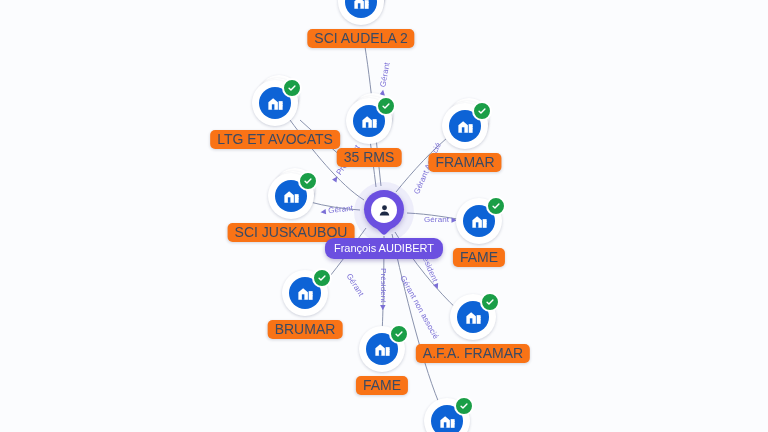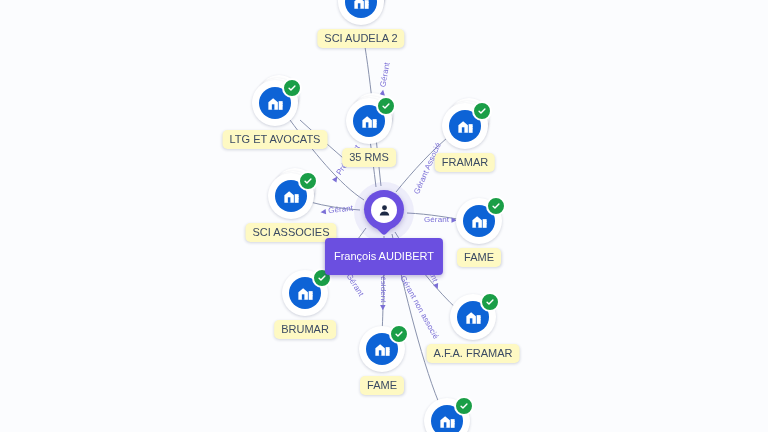--- a/index.html
+++ b/index.html
@@ -58,23 +58,23 @@
     border: 2px solid #ffffff;
     display: flex;
     align-items: center;
     justify-content: center;
   }
   .node .label {
     position: absolute;
     top: 27px;
     left: 50%;
     transform: translateX(-50%);
-    background: #fef9c3;
+    background: #f97316;
     color: #3b4a63;
-    font-size: 11px;
+    font-size: 14px;
     line-height: 13px;
     white-space: nowrap;
     padding: 3px 7px;
     border-radius: 5px;
     box-shadow: 0 1px 3px rgba(30,40,80,.18);
   }
   
   .person {
     position: absolute;
     width: 0; height: 0;
@@ -117,22 +117,22 @@
   .person .plabel {
     position: absolute;
     top: 26px;
     left: 50%;
     transform: translateX(-50%);
     background: #6b4fe0;
     color: #ffffff;
     font-size: 11px;
     line-height: 13px;
     white-space: nowrap;
-    padding: 12px 9px;
-    border-radius: 4px;
+    padding: 4px 9px;
+    border-radius: 9px;
     box-shadow: 0 2px 4px rgba(50,30,130,.30);
     z-index: 3;
   }
   
   .elabel {
     position: absolute;
     color: #7b6fd6;
     font-size: 8px;
     line-height: 9px;
     white-space: nowrap;
@@ -323,21 +323,21 @@
               <rect x="7.4" y="13" width="3.2" height="7" fill="#0d63d6"></rect>
             </svg>
         </div>
         <div class="badge">
           <svg width="10" height="10" viewBox="0 0 24 24" fill="none" stroke="#ffffff" stroke-width="3.4" stroke-linecap="round" stroke-linejoin="round">
               <path d="M5 12.5l4.5 4.5L19 7"></path>
             </svg>
         </div>
       </div>
     </div>
-    <div class="label">SCI ASSOCIES</div>
+    <div class="label">SCI JUSKAUBOU</div>
   </div>
 
   <div class="node" style="left:479px; top:221px;">
     <div class="stack">
       <div class="card c1">
         <div class="disc">
           <svg width="19" height="19" viewBox="0 0 24 24" fill="#ffffff">
               <path d="M3 10.5 9 5.5l6 5V20H3z"></path>
               <path d="M16 9h5v11h-5z"></path>
               <rect x="17" y="11" width="1.6" height="1.6"></rect>

